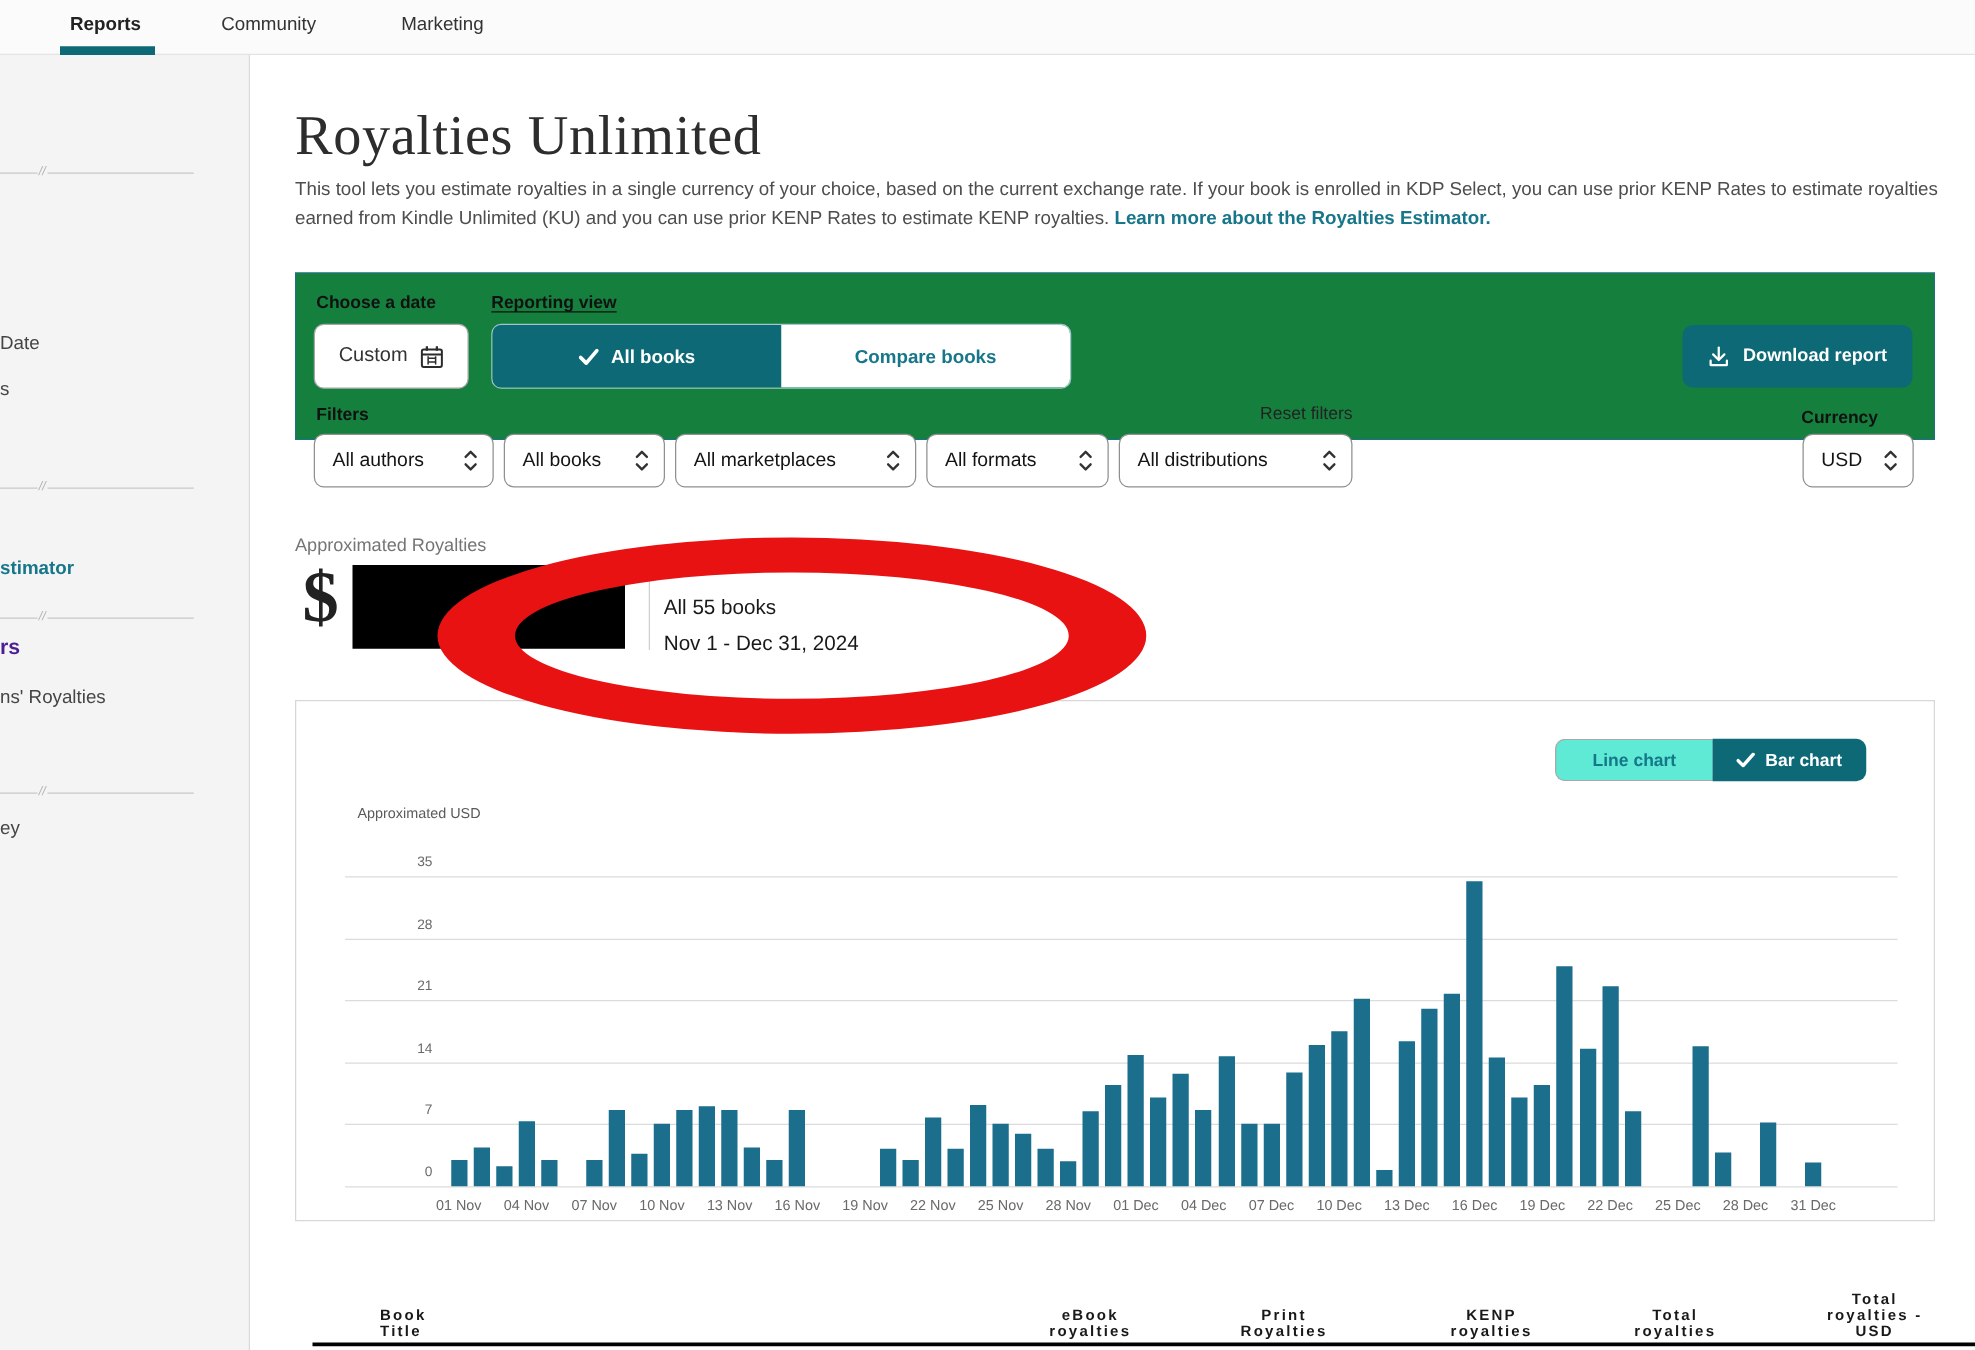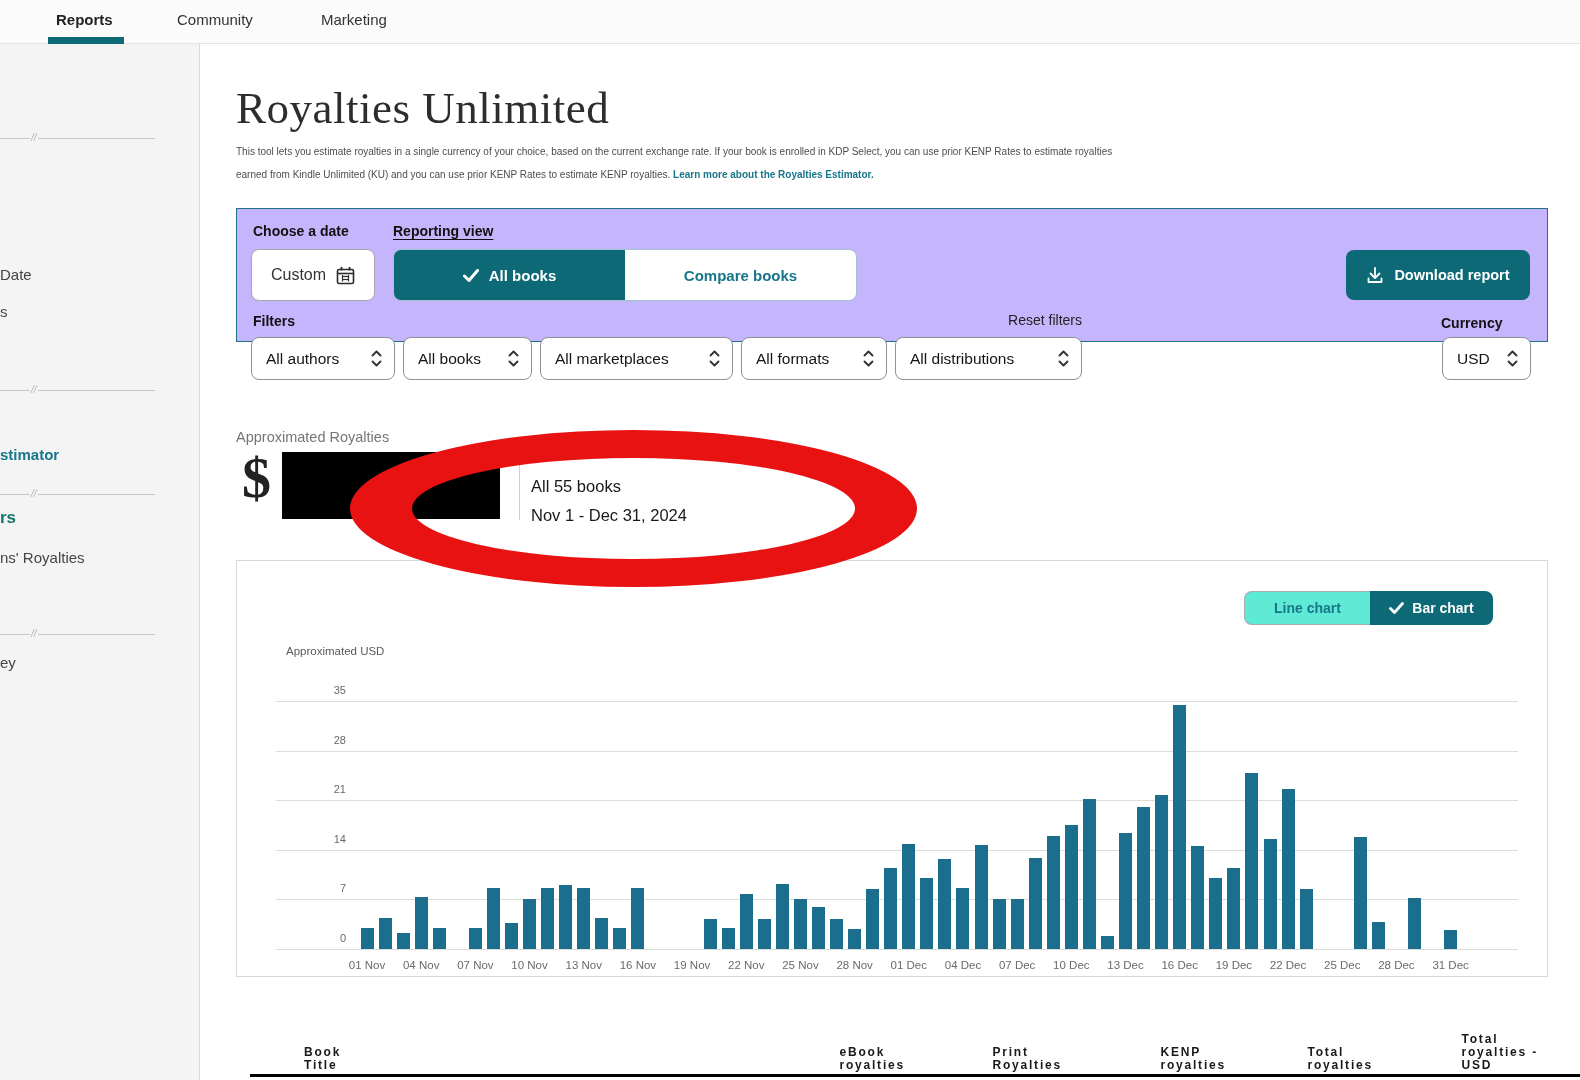--- a/index.html
+++ b/index.html
@@ -13,38 +13,38 @@
   .nav-tab { position:absolute; top:11px; font-size:15px; color:#333; cursor:pointer; }
   .nav-tab.active { font-weight:bold; color:#222; }
   .nav-active-bar { position:absolute; left:48px; top:37px; width:76px; height:7px;
                     background:var(--accent); }
 
   
   .sidebar { position:absolute; left:0; top:44px; width:200px; height:1036px;
              background:#f4f4f4; border-right:1px solid #dadada; z-index:4; overflow:hidden; }
   .sb-item { position:absolute; left:0; font-size:15px; color:#454545; white-space:nowrap; cursor:pointer; }
   .sb-item.active { color:var(--accent-text); font-weight:bold; }
-  .sb-heading { position:absolute; left:0; font-size:17px; font-weight:bold; color:#0f766e; white-space:nowrap; }
+  .sb-heading { position:absolute; left:0; font-size:17px; font-weight:bold; color:#4c1d95; white-space:nowrap; }
   .sb-divider { position:absolute; left:0; width:155px; height:10px; display:flex; align-items:center; }
   .sb-divider .seg1 { width:30px; height:1px; background:#c7c7c7; }
   .sb-divider .slash { font-size:10px; font-style:italic; color:#b3b3b3; padding:0 1px; line-height:8px; }
   .sb-divider .seg2 { flex:1; height:1px; background:#c7c7c7; }
 
   
   .main-bg { position:absolute; left:201px; top:44px; right:0; bottom:0; background:#fff; }
 
   .page-title { position:absolute; left:236px; top:82px; font-family:"Liberation Serif", serif;
                 font-size:45px; font-weight:500; color:#2d2d2d; letter-spacing:.5px; }
-  .desc { position:absolute; left:236px; top:141px; width:1316px; font-size:10px;
+  .desc { position:absolute; left:236px; top:141px; width:1316px; font-size:15px;
           line-height:22.5px; color:#4d4d4d; }
   .desc .learn-link { color:var(--accent-text); font-weight:bold; cursor:pointer; }
 
   
-  .filter-panel { position:absolute; left:236px; top:208px; width:1312px; height:134px;
-                  border:1.5px solid #1f7280; background:#c4b5fd; }
+  .filter-panel { position:absolute; left:236px; top:218px; width:1312px; height:134px;
+                  border:1.5px solid #1f7280; background:#15803d; }
   .fp-label { position:absolute; font-size:14px; font-weight:bold; color:#111; }
   .underlined { text-decoration:underline; text-underline-offset:3px; }
   .custom-btn { position:absolute; left:14px; top:40px; width:124px; height:52px;
                 border:1px solid #a6a6a6; border-radius:8px; background:#fff; display:flex;
                 align-items:center; justify-content:center; gap:10px; font-size:16px; color:#333;
                 cursor:pointer; }
   .segmented { position:absolute; left:156px; top:40px; width:464px; height:52px;
                border:1px solid #9fc6cc; border-radius:8px; overflow:hidden; display:flex; }
   .seg-half { width:50%; height:100%; display:flex; align-items:center; justify-content:center;
               gap:10px; font-size:15px; font-weight:bold; cursor:pointer; }
@@ -86,21 +86,21 @@
                       font-weight:bold; font-size:14px; display:flex; align-items:center;
                       justify-content:center; gap:8px; cursor:pointer; }
   .chart-ylabel { position:absolute; left:49px; top:84px; font-size:11.5px; color:#5a5a5a; }
   .gridline { position:absolute; left:39px; width:1242px; height:1px; background:#dcdcdc; }
   .ytick { position:absolute; left:59px; width:50px; text-align:right; font-size:11px; color:#6a6a6a; }
   .xtick { position:absolute; width:60px; text-align:center; font-size:11.5px; color:#6a6a6a; top:398px; }
   .bar { position:absolute; width:13px; background:var(--bar); }
 
   
   .th { position:absolute; bottom:8px; font-size:12px; font-weight:bold; letter-spacing:1.8px;
-        line-height:13px; color:#191919; text-align:left; white-space:nowrap; }
+        line-height:13px; color:#191919; text-align:center; white-space:nowrap; }
   .th.left { text-align:left; }
   .table-topline { position:absolute; left:250px; right:0; top:1074px; height:3px; background:#000; }
 
   
   .icn { display:inline-block; flex:none; }
 </style>
 </head>
 <body>
 
 <div class="app">

